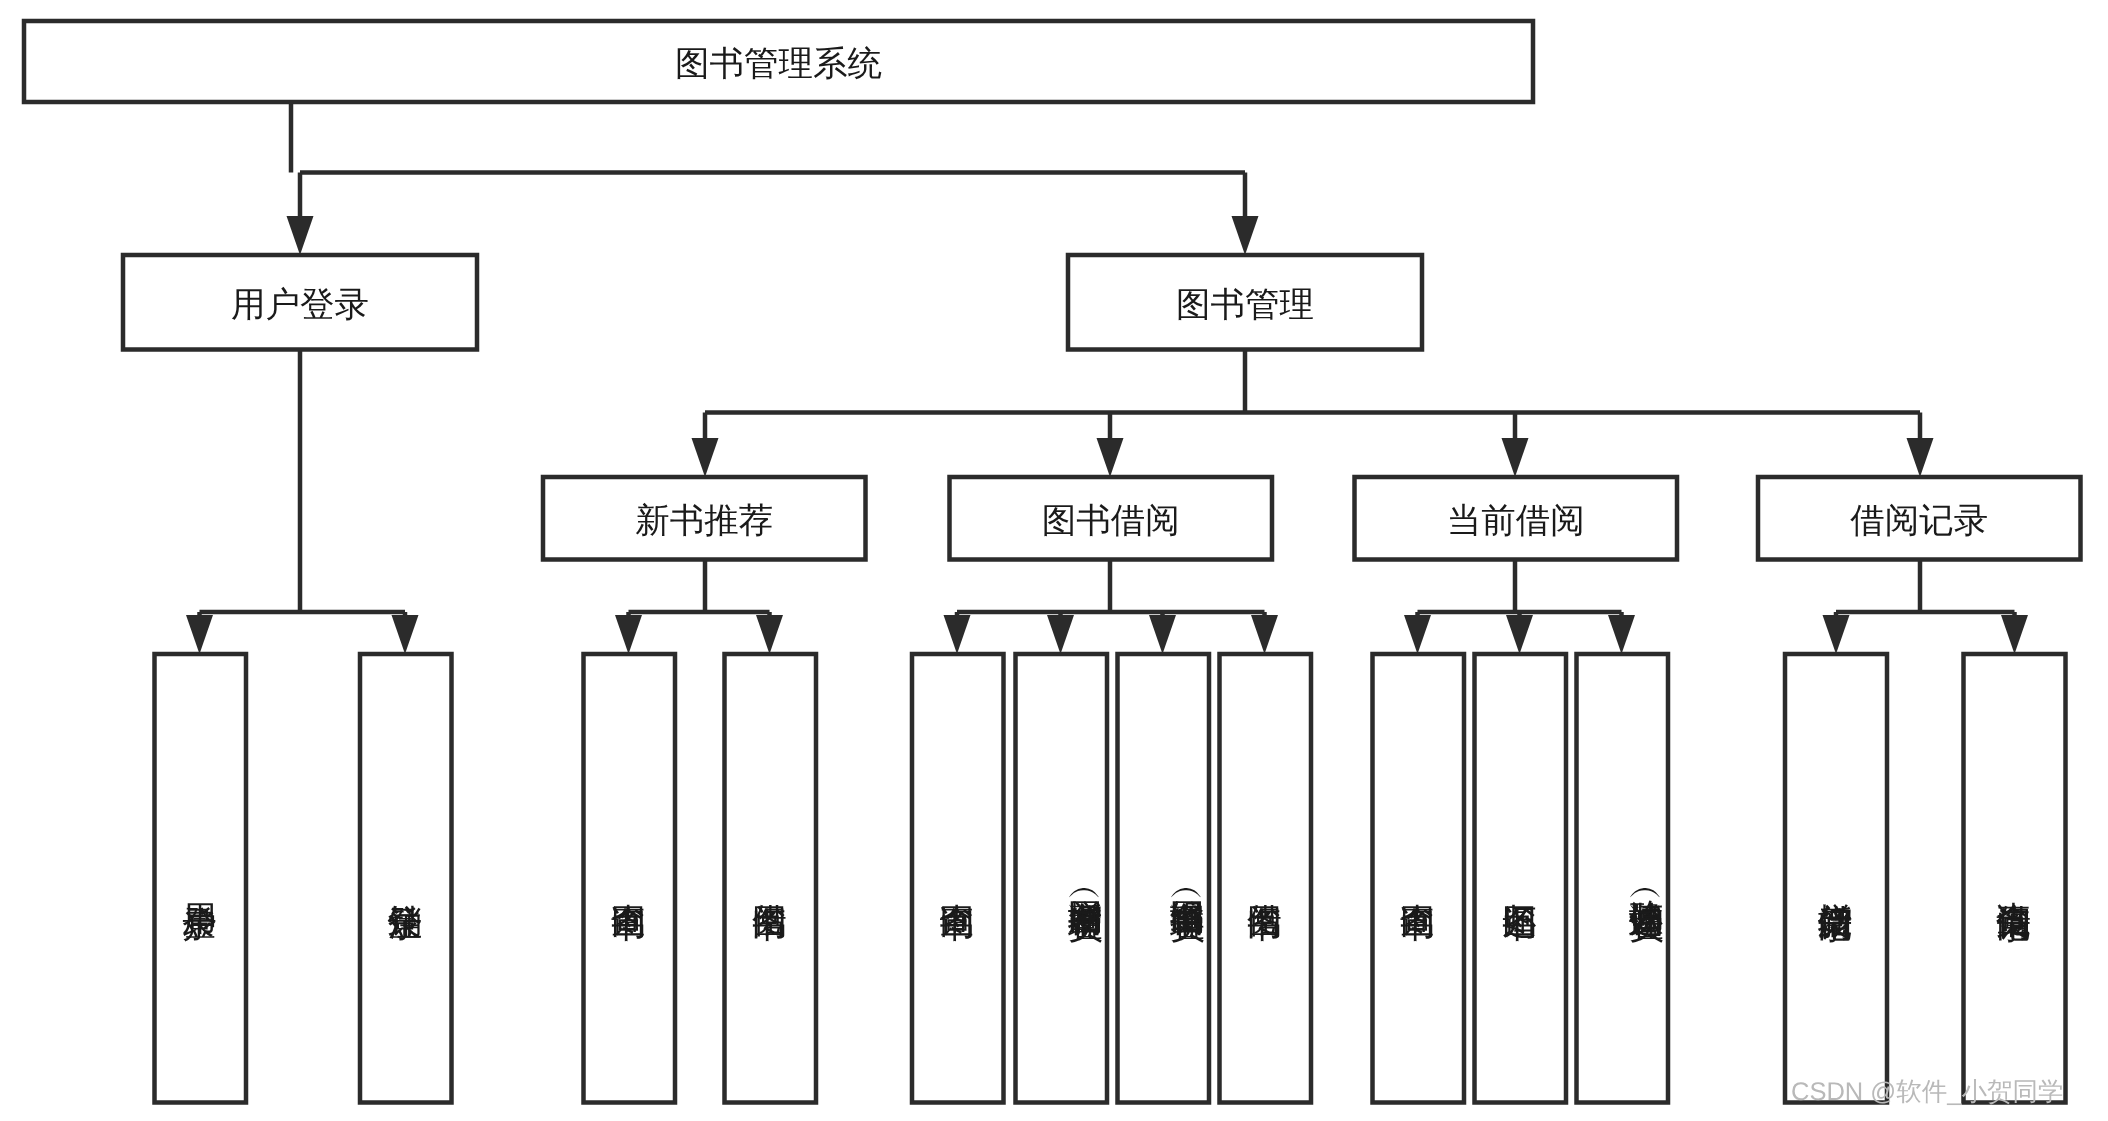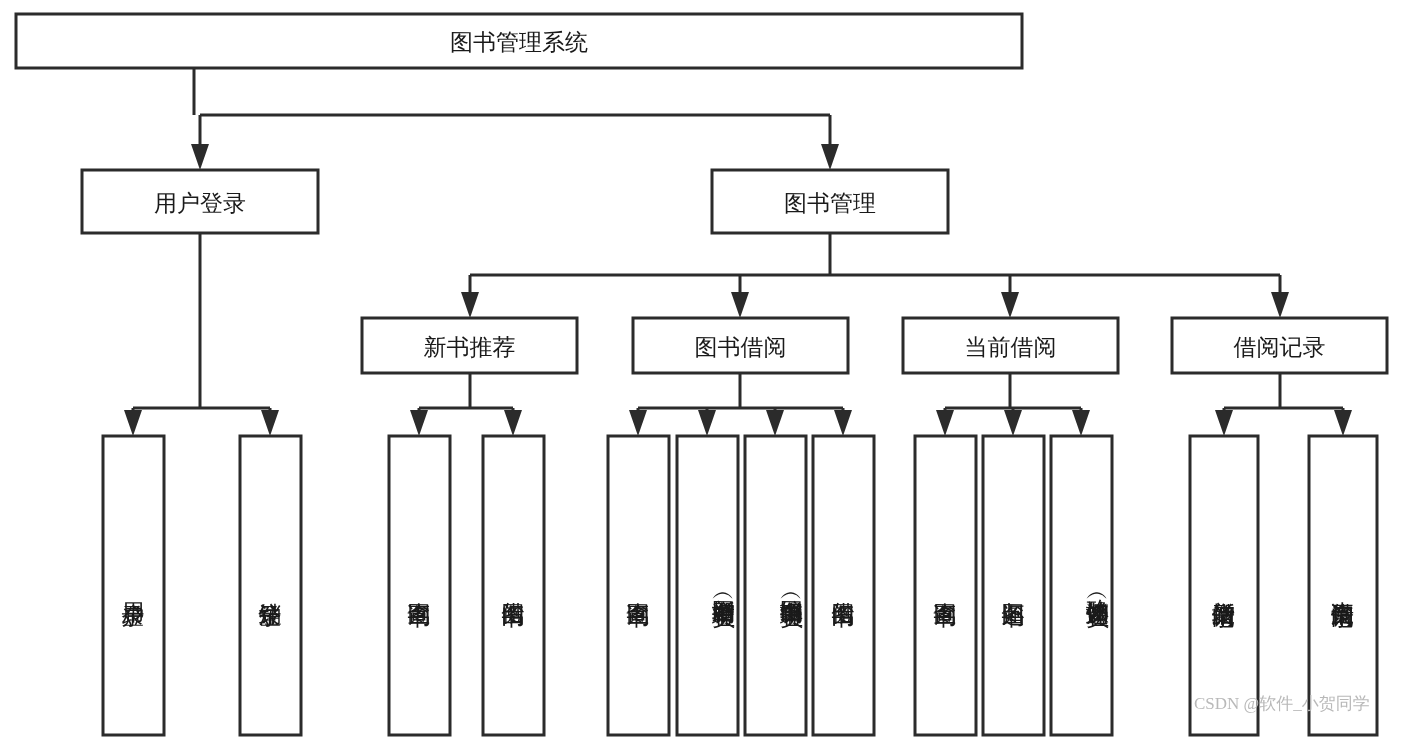--- a/index.html
+++ b/index.html
@@ -165,15 +165,15 @@
       <div class="leaf-label" style="left: 679px; width: 57px; top: 440px; height: 291px; align-items: flex-start; display: flex; justify-content: center;">新增图书（管理员）</div>
       <div class="leaf-label" style="left: 747px; width: 57px; top: 440px; height: 291px; align-items: flex-start; display: flex; justify-content: center;">编辑图书（管理员）</div>
       <div class="leaf-label" style="left: 815px; width: 57px; top: 436px; height: 299px; display: flex; justify-content: center; align-items: center;">借阅图书</div>
       <div class="leaf-label" style="left: 917px; width: 57px; top: 436px; height: 299px; display: flex; justify-content: center; align-items: center;">查询图书</div>
       <div class="leaf-label" style="left: 985px; width: 57px; top: 436px; height: 299px; display: flex; justify-content: center; align-items: center;">归还图书</div>
       <div class="leaf-label" style="left: 1053px; width: 57px; top: 440px; height: 291px; align-items: flex-start; display: flex; justify-content: center;">确认归还（管理员）</div>
       <div class="leaf-label" style="left: 1192px; width: 64px; top: 436px; height: 299px; display: flex; justify-content: center; align-items: center;">新增借阅记录</div>
       <div class="leaf-label" style="left: 1311px; width: 64px; top: 436px; height: 299px; display: flex; justify-content: center; align-items: center;">查询借阅记录</div>
     </div>
 
-  <div class="watermark" style="left: 1194px; top: 692px; font-family: Liberation Serif, serif;">CSDN @软件_小贺同学</div>
+  <div class="watermark" style="left: 1194px; top: 716px;">CSDN @软件_小贺同学</div>
 
 </div>
 
 </body></html>

